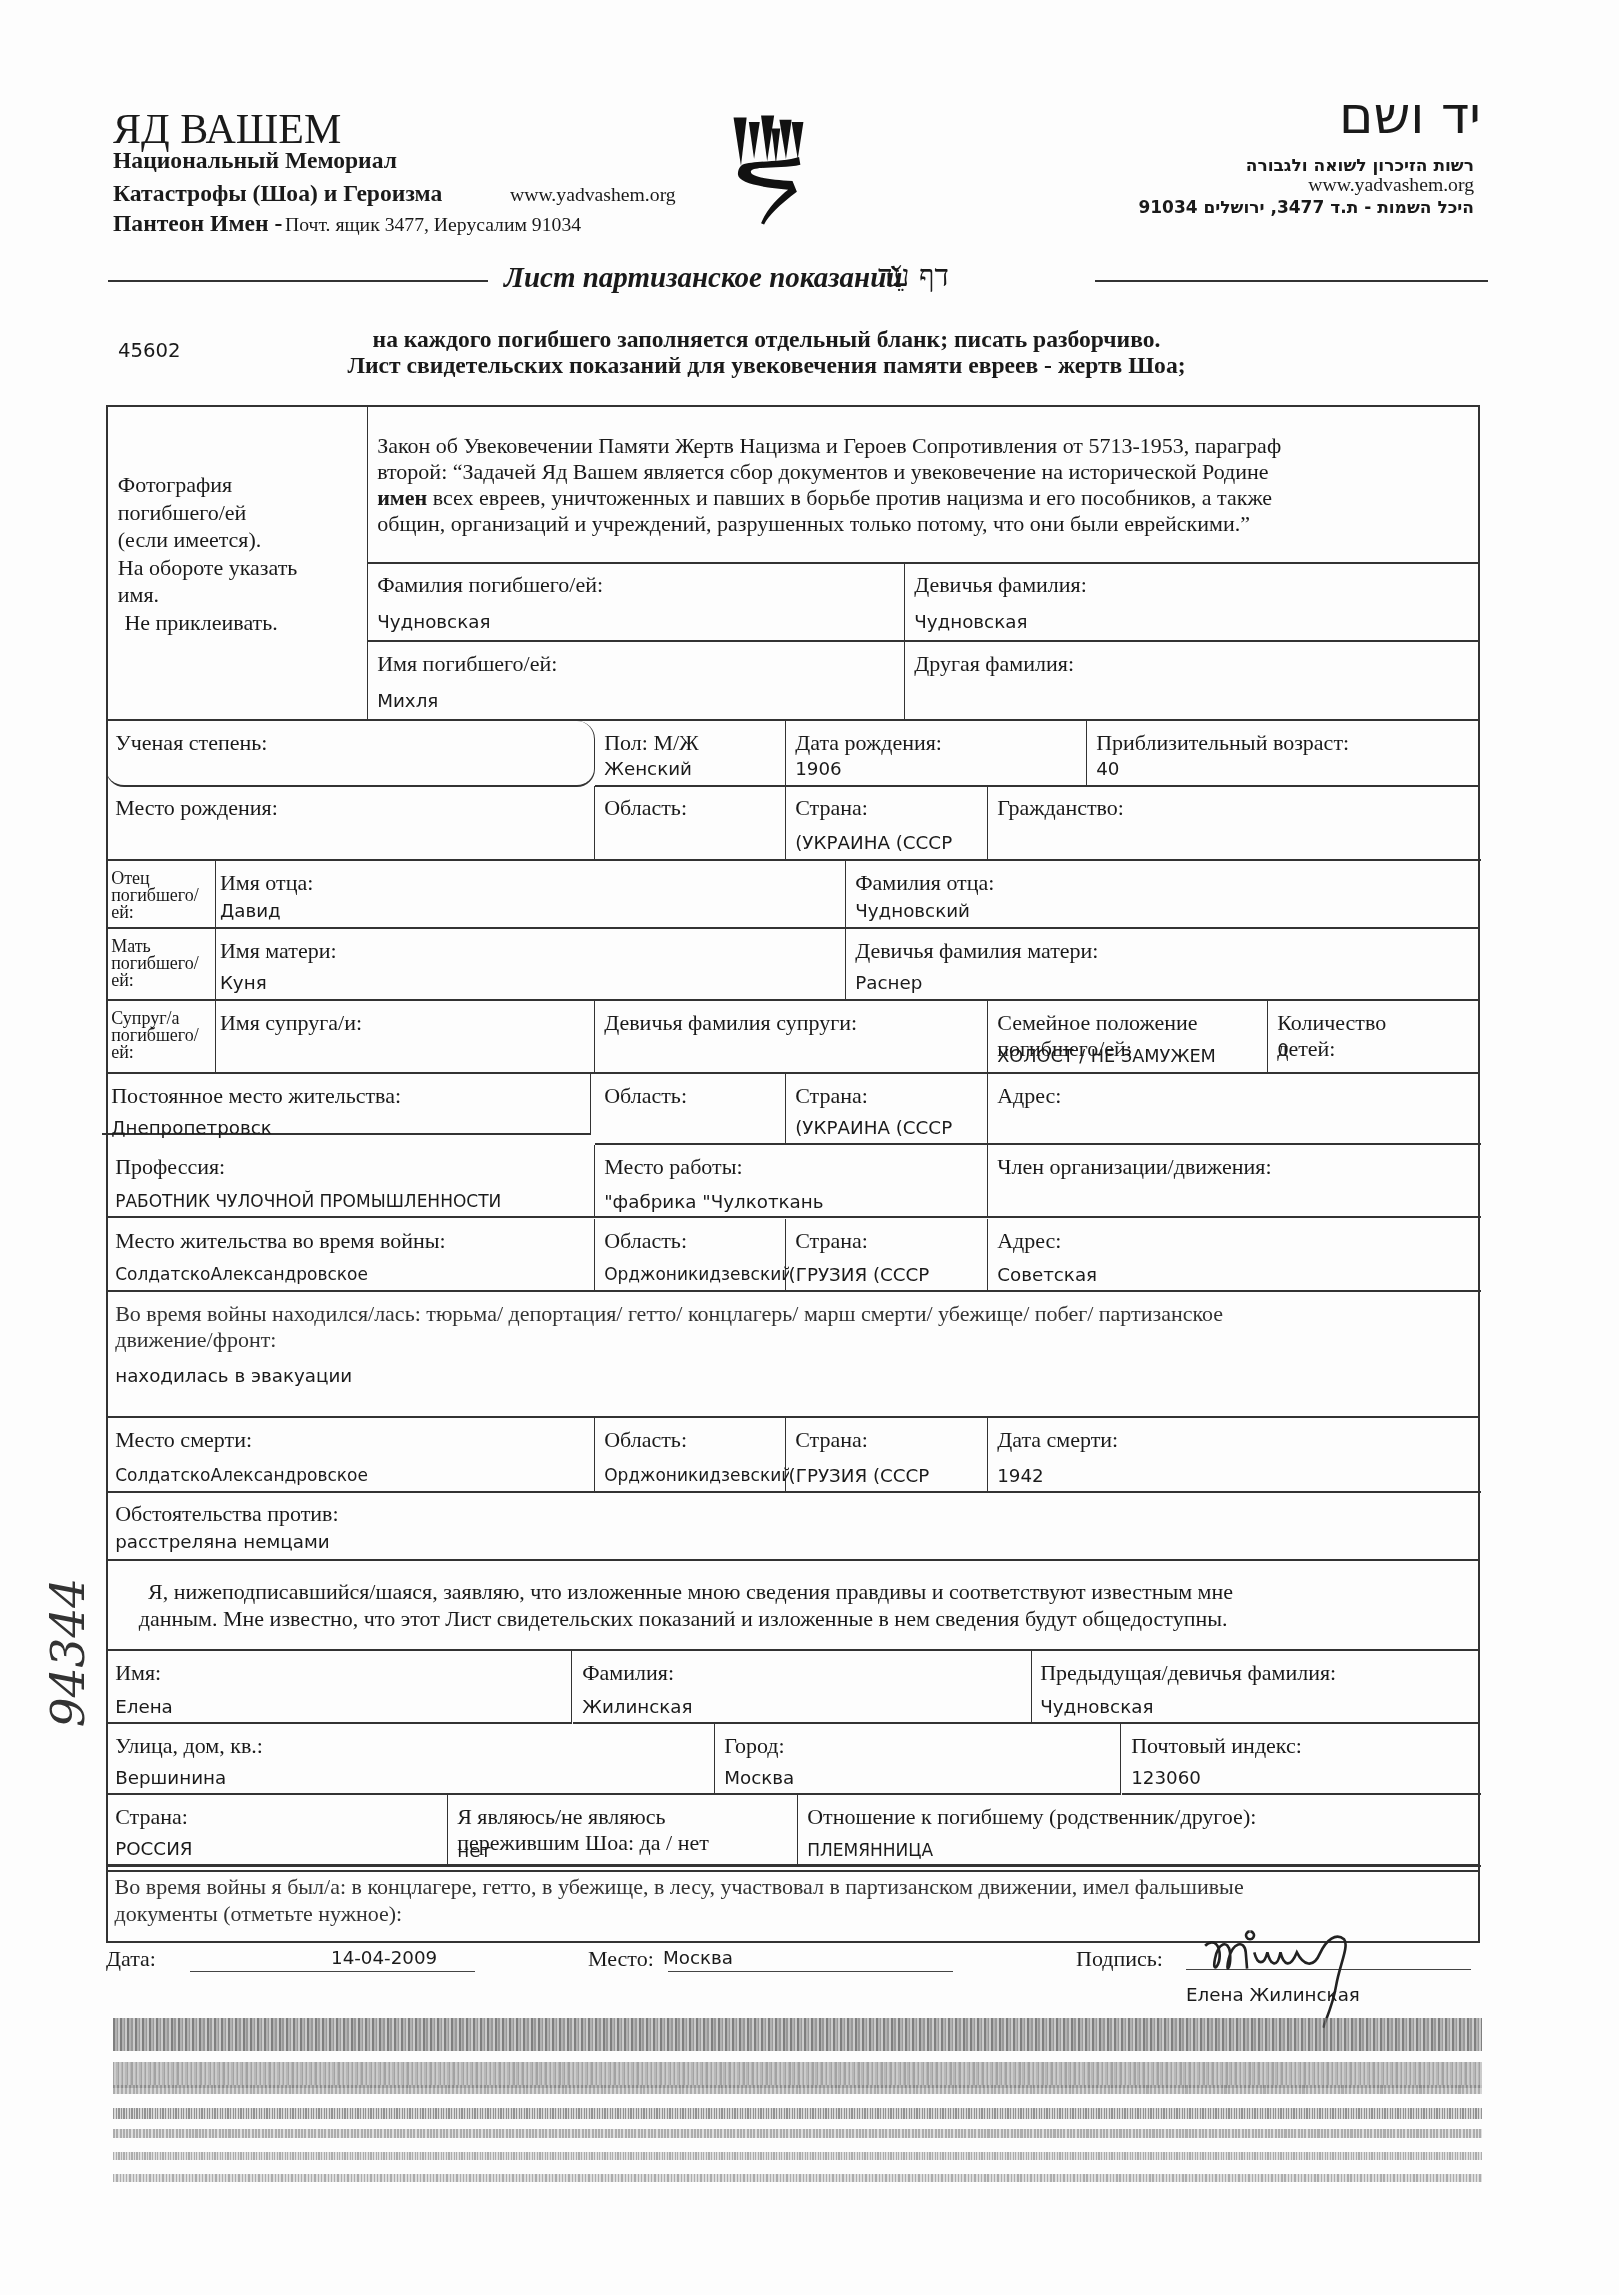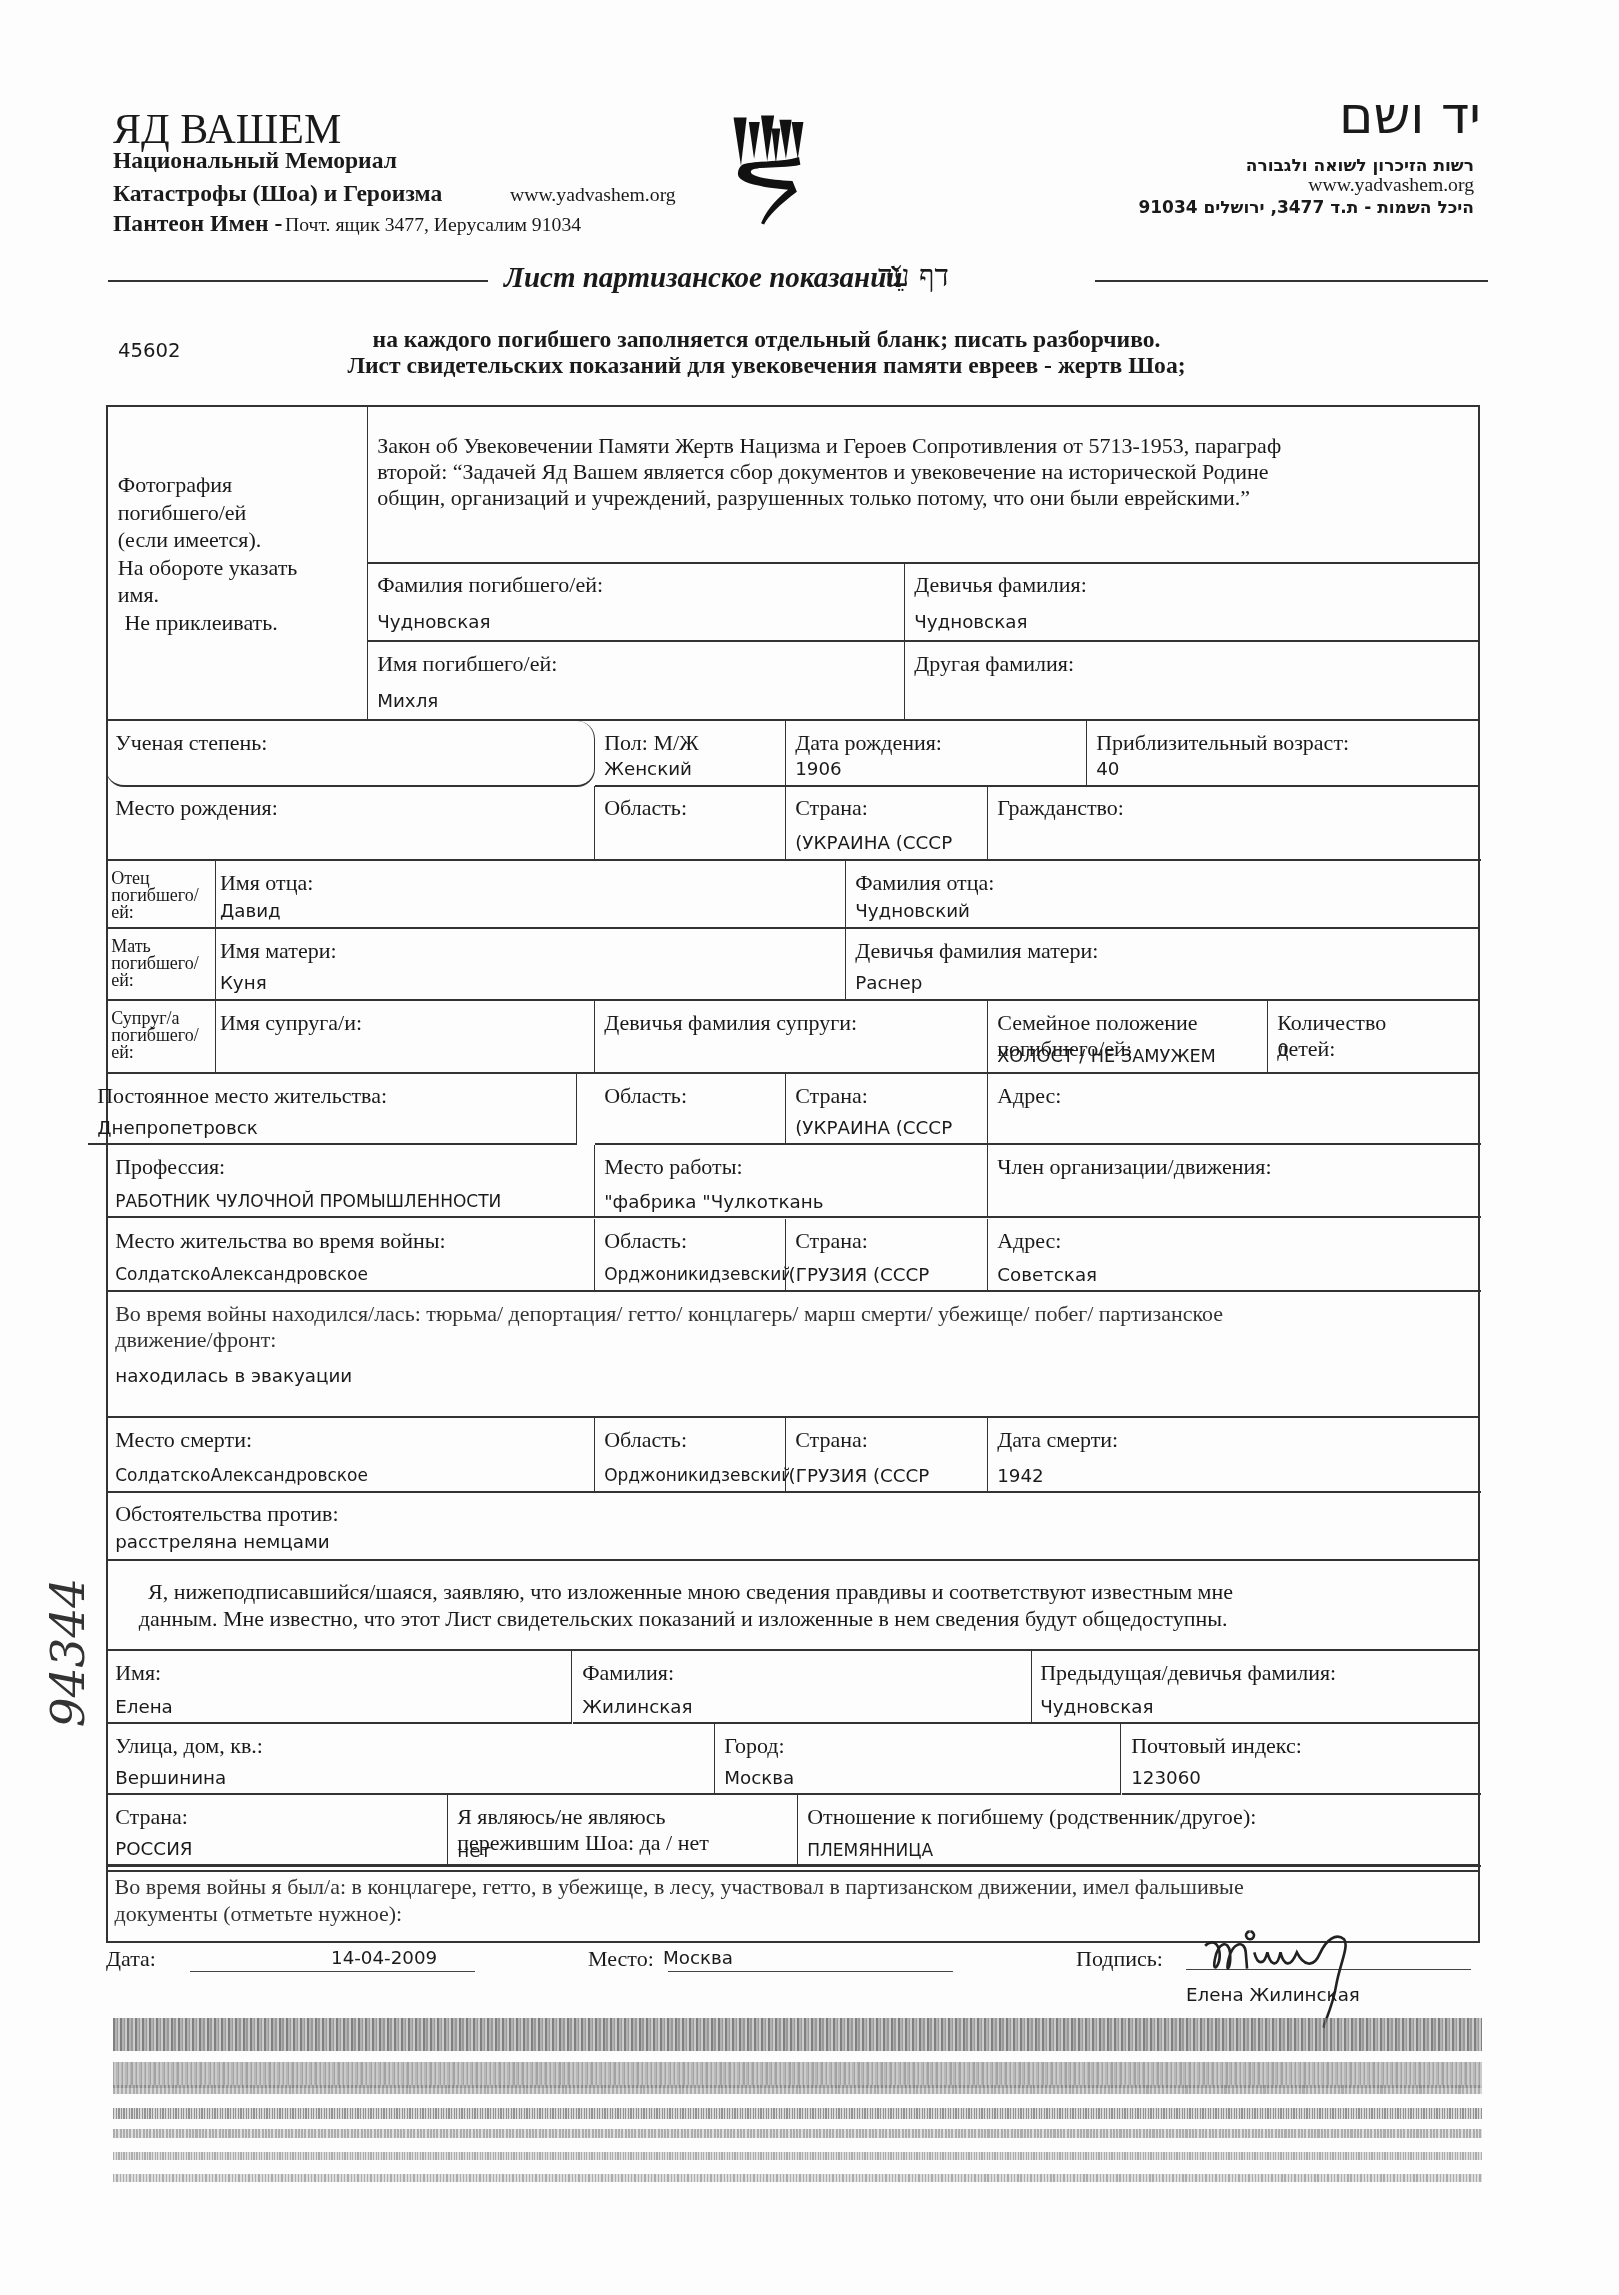--- a/index.html
+++ b/index.html
@@ -87,20 +87,21 @@
     <div>На обороте указать</div>
     <div>имя.</div>
     <div style="padding-left:6.6px;">Не приклеивать.</div>
   </div>
 </div>
 
 <div class="cell" style="left:368px;top:405px;width:1112px;height:159px;border-right:none;">
   <div class="abs serif law" style="left:9.2px;top:27.5px;">
     <div>Закон об Увековечении Памяти Жертв Нацизма и Героев Сопротивления от 5713-1953, параграф</div>
     <div>второй: “Задачей Яд Вашем является сбор документов и увековечение на исторической Родине</div>
+    <div><b>имен</b><span> всех евреев, уничтоженных и павших в борьбе против  нацизма и его пособников,  а также</span></div>
     <div>общин, организаций и учреждений, разрушенных только потому, что они были еврейскими.”</div>
   </div>
 </div>
 
 <div class="cell" style="left:368px;top:563px;width:537px;height:79px;">
   <div class="lbl serif">Фамилия погибшего/ей:</div>
   <div class="val" style="top:48px;">Чудновская</div>
 </div>
 <div class="cell" style="left:905px;top:563px;width:575px;height:79px;border-right:none;">
   <div class="lbl serif">Девичья фамилия:</div>
@@ -188,21 +189,21 @@
   <div class="val" style="top:45px;font-size:17.7px;">ХОЛОСТ / НЕ ЗАМУЖЕМ</div>
 </div>
 <div class="cell" style="left:1268px;top:1001px;width:212px;height:73px;border-right:none;">
   <div class="lbl serif">
     <div>Количество</div>
     <div>детей:</div>
   </div>
   <div class="val" style="top:38px;">0</div>
 </div>
 
-<div class="cell" style="left:88px;top:1074px;width:489px;height:71px;">
+<div class="cell" style="left:102px;top:1074px;width:489px;height:61px;">
   <div class="lbl serif">Постоянное место жительства:</div>
   <div class="val" style="top:43px;">Днепропетровск</div>
 </div>
 <div class="cell" style="left:595px;top:1074px;width:191px;height:71px;">
   <div class="lbl serif">Область:</div>
 </div>
 <div class="cell" style="left:786px;top:1074px;width:202px;height:71px;">
   <div class="lbl serif">Страна:</div>
   <div class="val" style="top:43px;">(УКРАИНА (СССР</div>
 </div>

